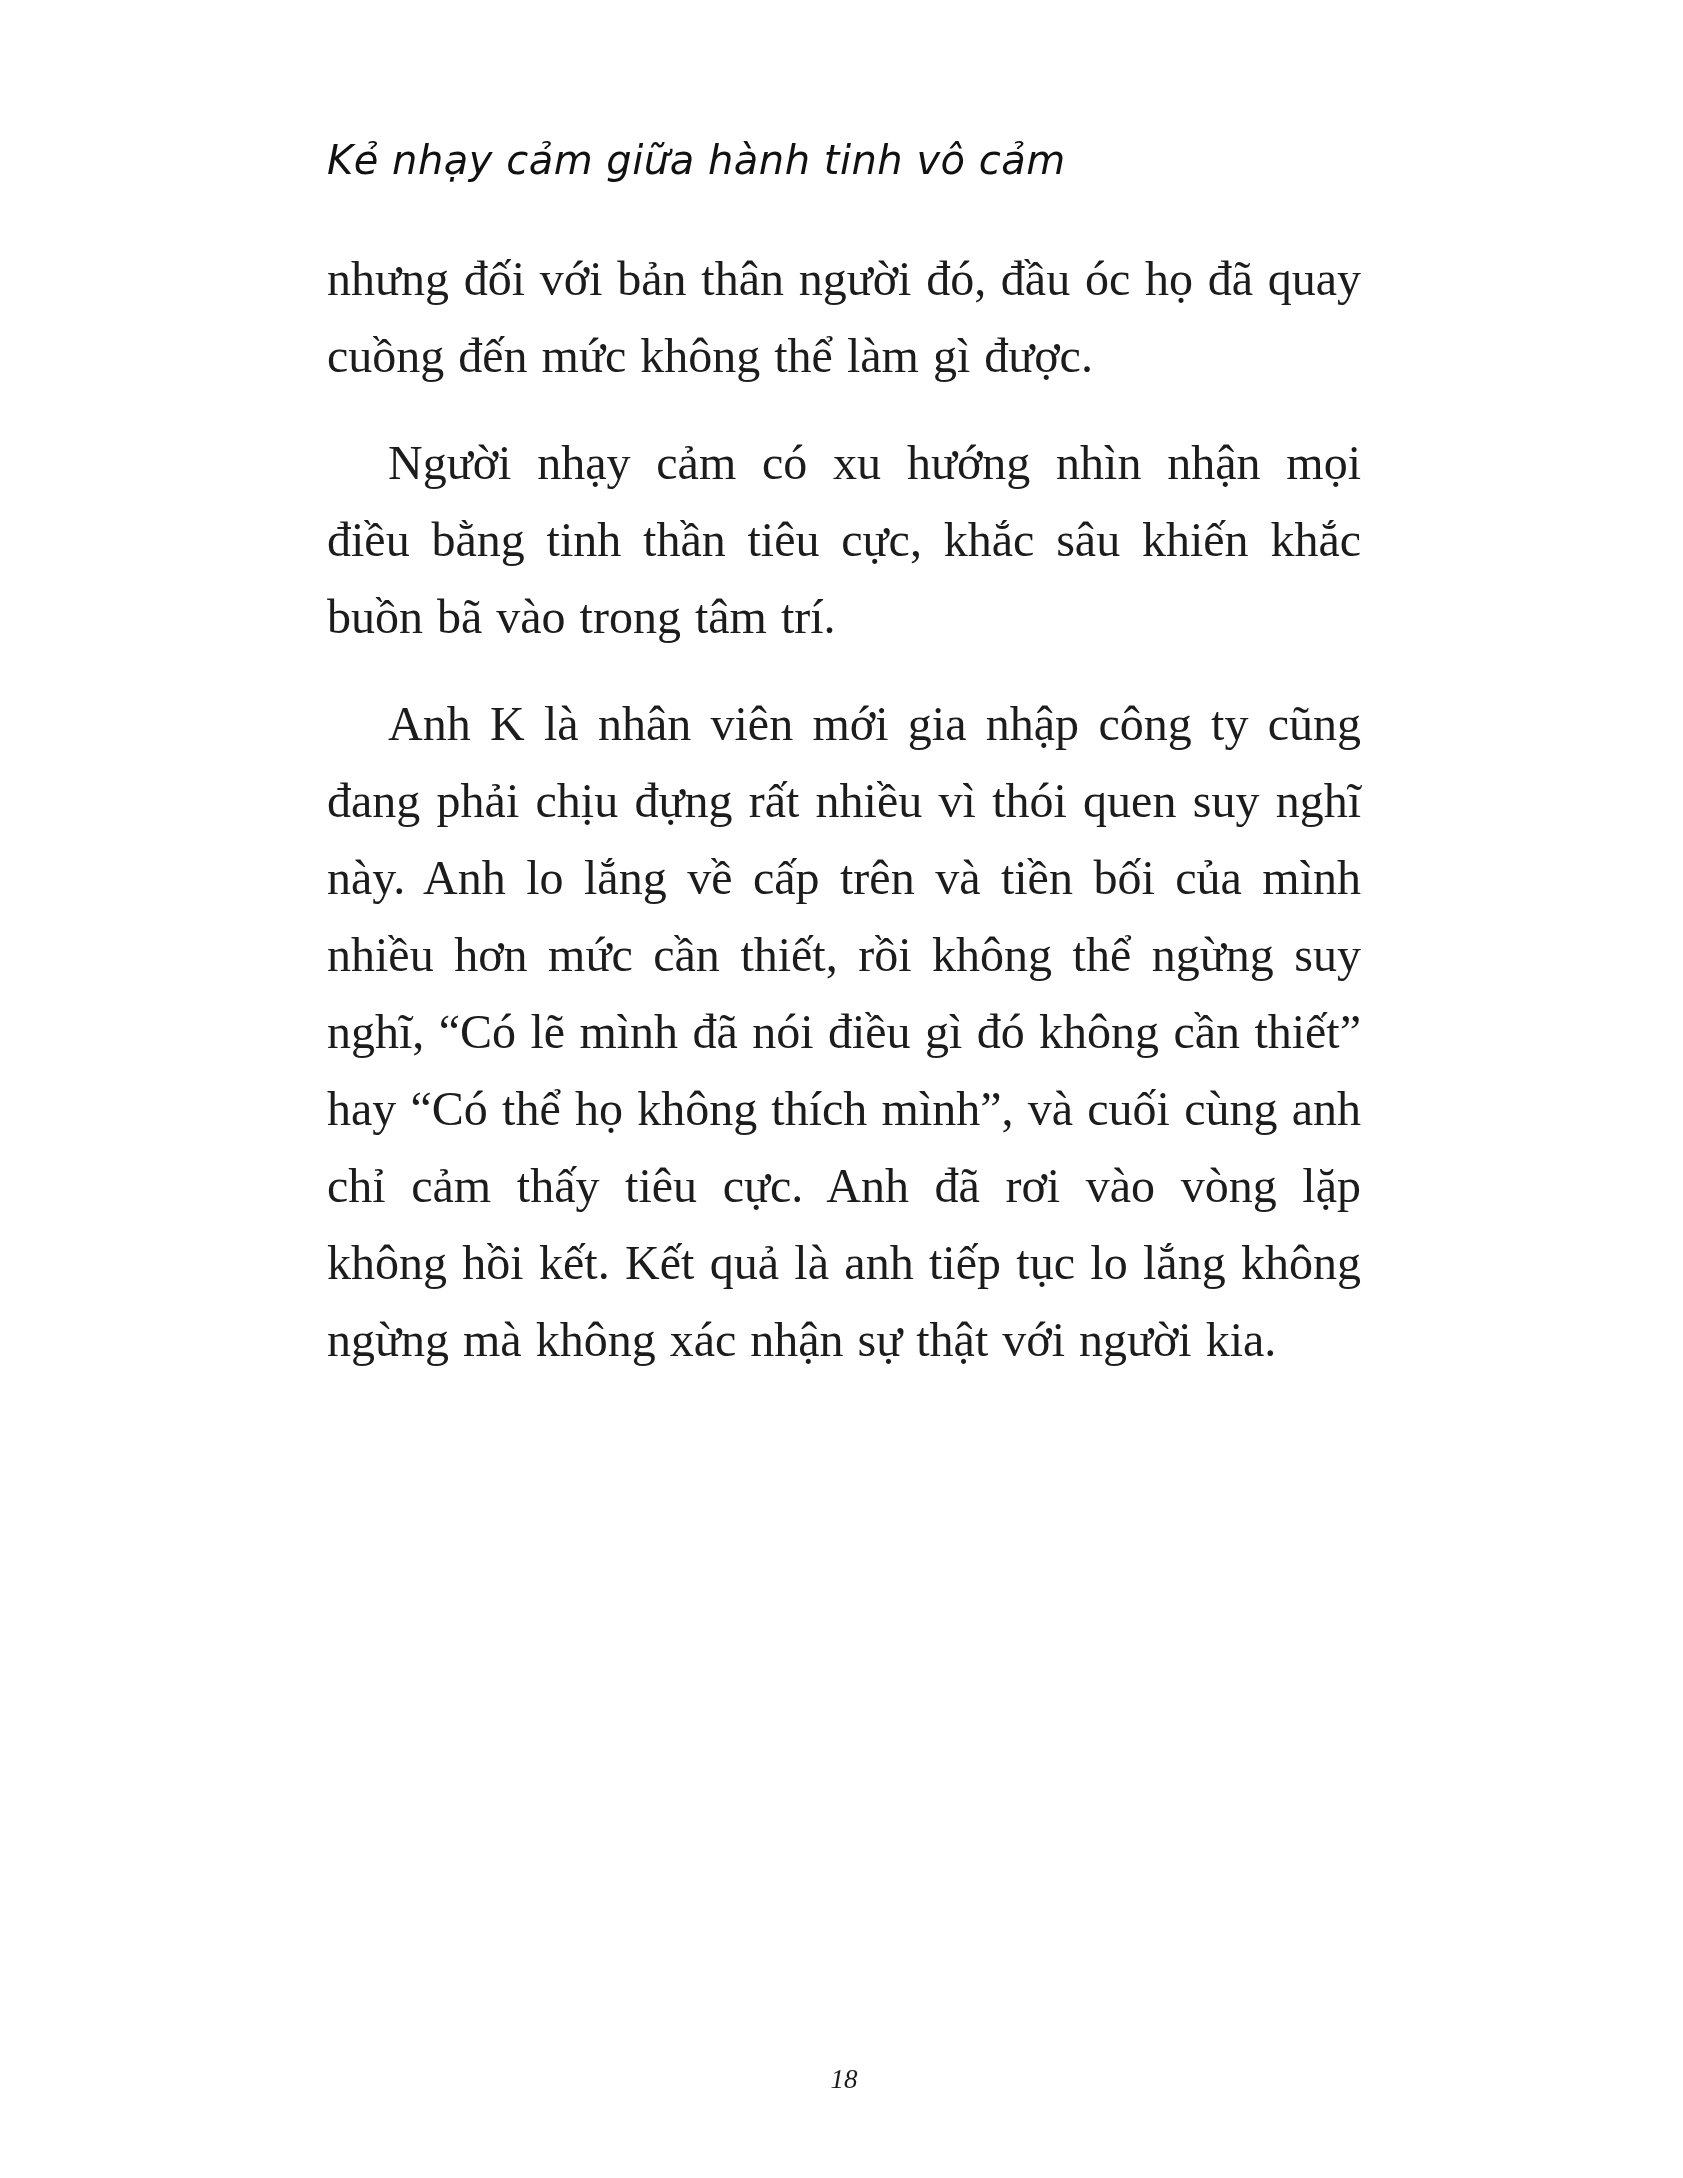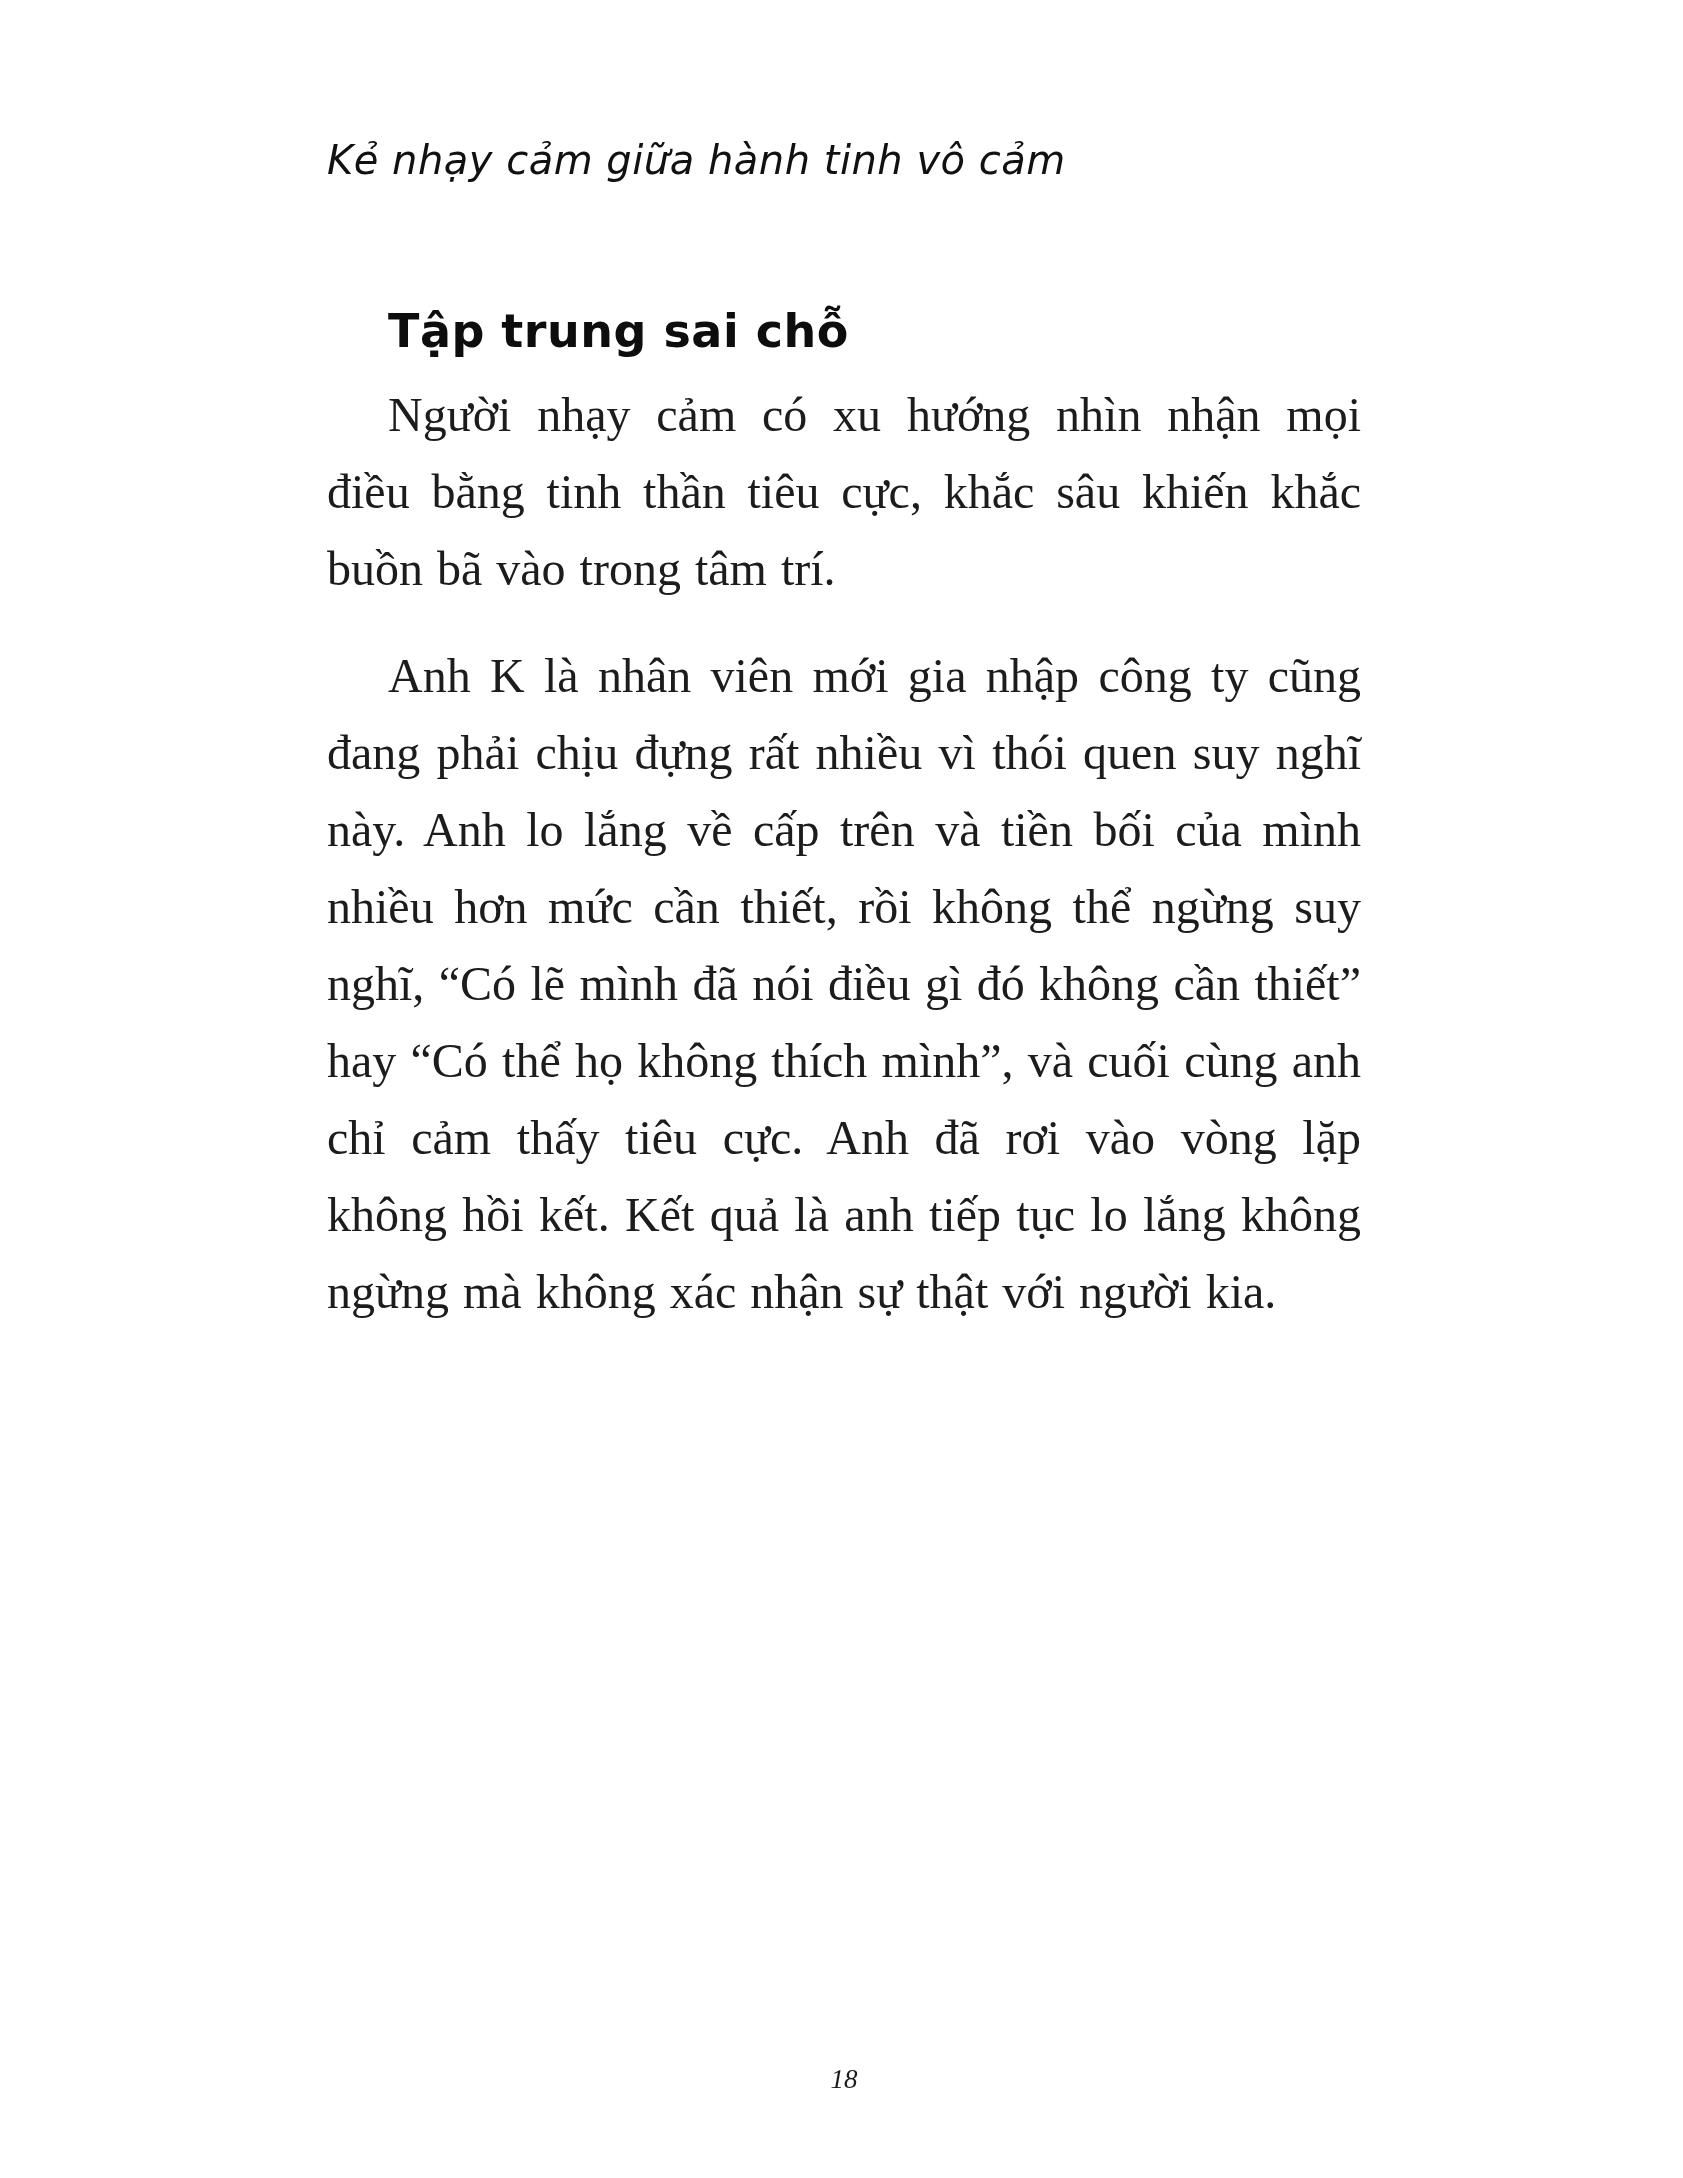--- a/index.html
+++ b/index.html
@@ -68,22 +68,22 @@
 </style>
 </head>
 <body>
 
 <div class="page">
 
   <div class="running-header">Kẻ nhạy cảm giữa hành tinh vô cảm</div>
 
   <div class="content">
 
+    <p>nhưng đối với bản thân người đó, đầu óc họ đã quay cuồng đến mức không thể làm gì được.</p>
 
-    <div class="section-heading">Tập trung sai chỗ</div>
 
 
     <p class="indent">Người nhạy cảm có xu hướng nhìn nhận mọi điều bằng tinh thần tiêu cực, khắc sâu khiến khắc buồn bã vào trong tâm trí.</p>
 
     <p class="indent">Anh K là nhân viên mới gia nhập công ty cũng đang phải chịu đựng rất nhiều vì thói quen suy nghĩ này. Anh lo lắng về cấp trên và tiền bối của mình nhiều hơn mức cần thiết, rồi không thể ngừng suy nghĩ, “Có lẽ mình đã nói điều gì đó không cần thiết” hay “Có thể họ không thích mình”, và cuối cùng anh chỉ cảm thấy tiêu cực. Anh đã rơi vào vòng lặp không hồi kết. Kết quả là anh tiếp tục lo lắng không ngừng mà không xác nhận sự thật với người kia.</p>
 
   </div>
 
   <div class="page-number">18</div>
 

